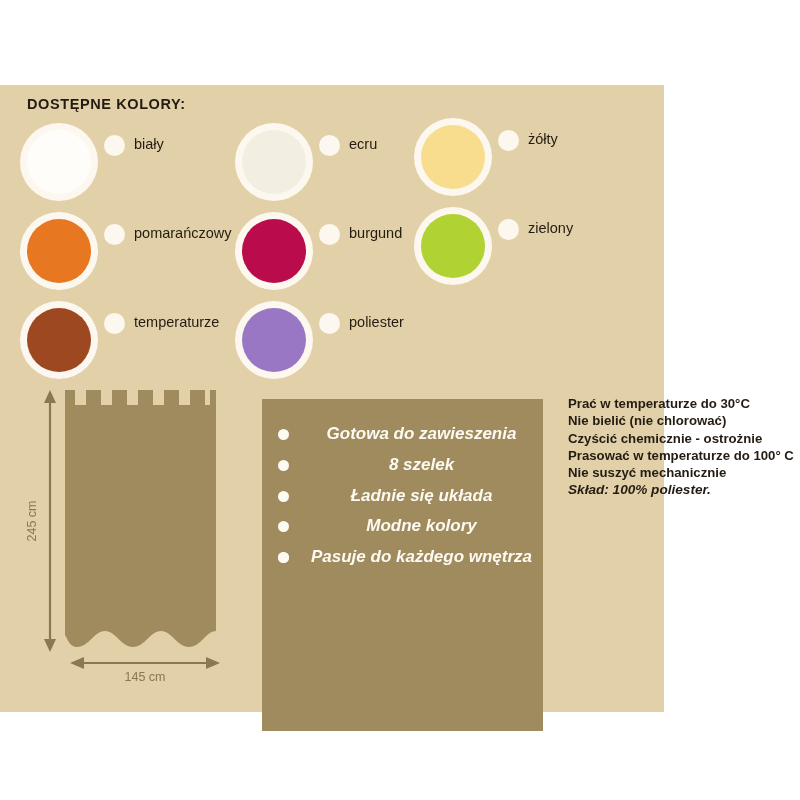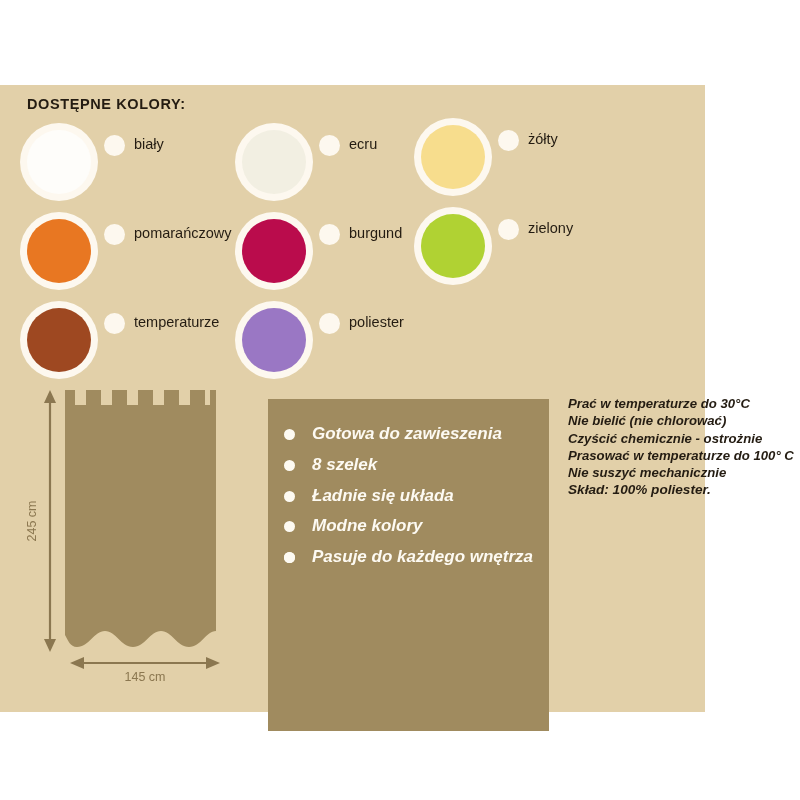--- a/index.html
+++ b/index.html
@@ -15,21 +15,20 @@
   }
 
   
   #panel {
     position: absolute;
     left: 0;
     top: 85px;
     width: 664px;
     height: 627px;
     background: #e2d0a9;
-    padding-left: 41px;
   }
 
   
   #heading {
     position: absolute;
     left: 27px;
     top: 11px;
     font-size: 14.5px;
     font-weight: bold;
     letter-spacing: 0.6px;
@@ -82,25 +81,26 @@
     left: 20px;
     top: 300px;
     width: 230px;
     height: 310px;
   }
   #curtain-svg { display: block; }
 
   
   #feature-box {
     position: absolute;
-    left: 268px;
+    left: 262px;
     top: 314px;
     width: 281px;
     height: 332px;
     background: #a08b5f;
+    text-align: center;
   }
   #feature-list {
     position: absolute;
     left: 13px;
     top: 24px;
     right: 6px;
   }
   .feat {
     position: relative;
     padding-left: 31px;
@@ -123,21 +123,20 @@
 
   
   #care-block {
     position: absolute;
     left: 568px;
     top: 310px;
     width: 220px;
   }
   .care-line {
     font-size: 13.2px;
-    font-style: italic;
     font-weight: bold;
     color: #241c12;
     line-height: 1.31;
     white-space: nowrap;
   }
   #care-symbols {
     margin-top: 11px;
     height: 34px;
   }
   #composition {

